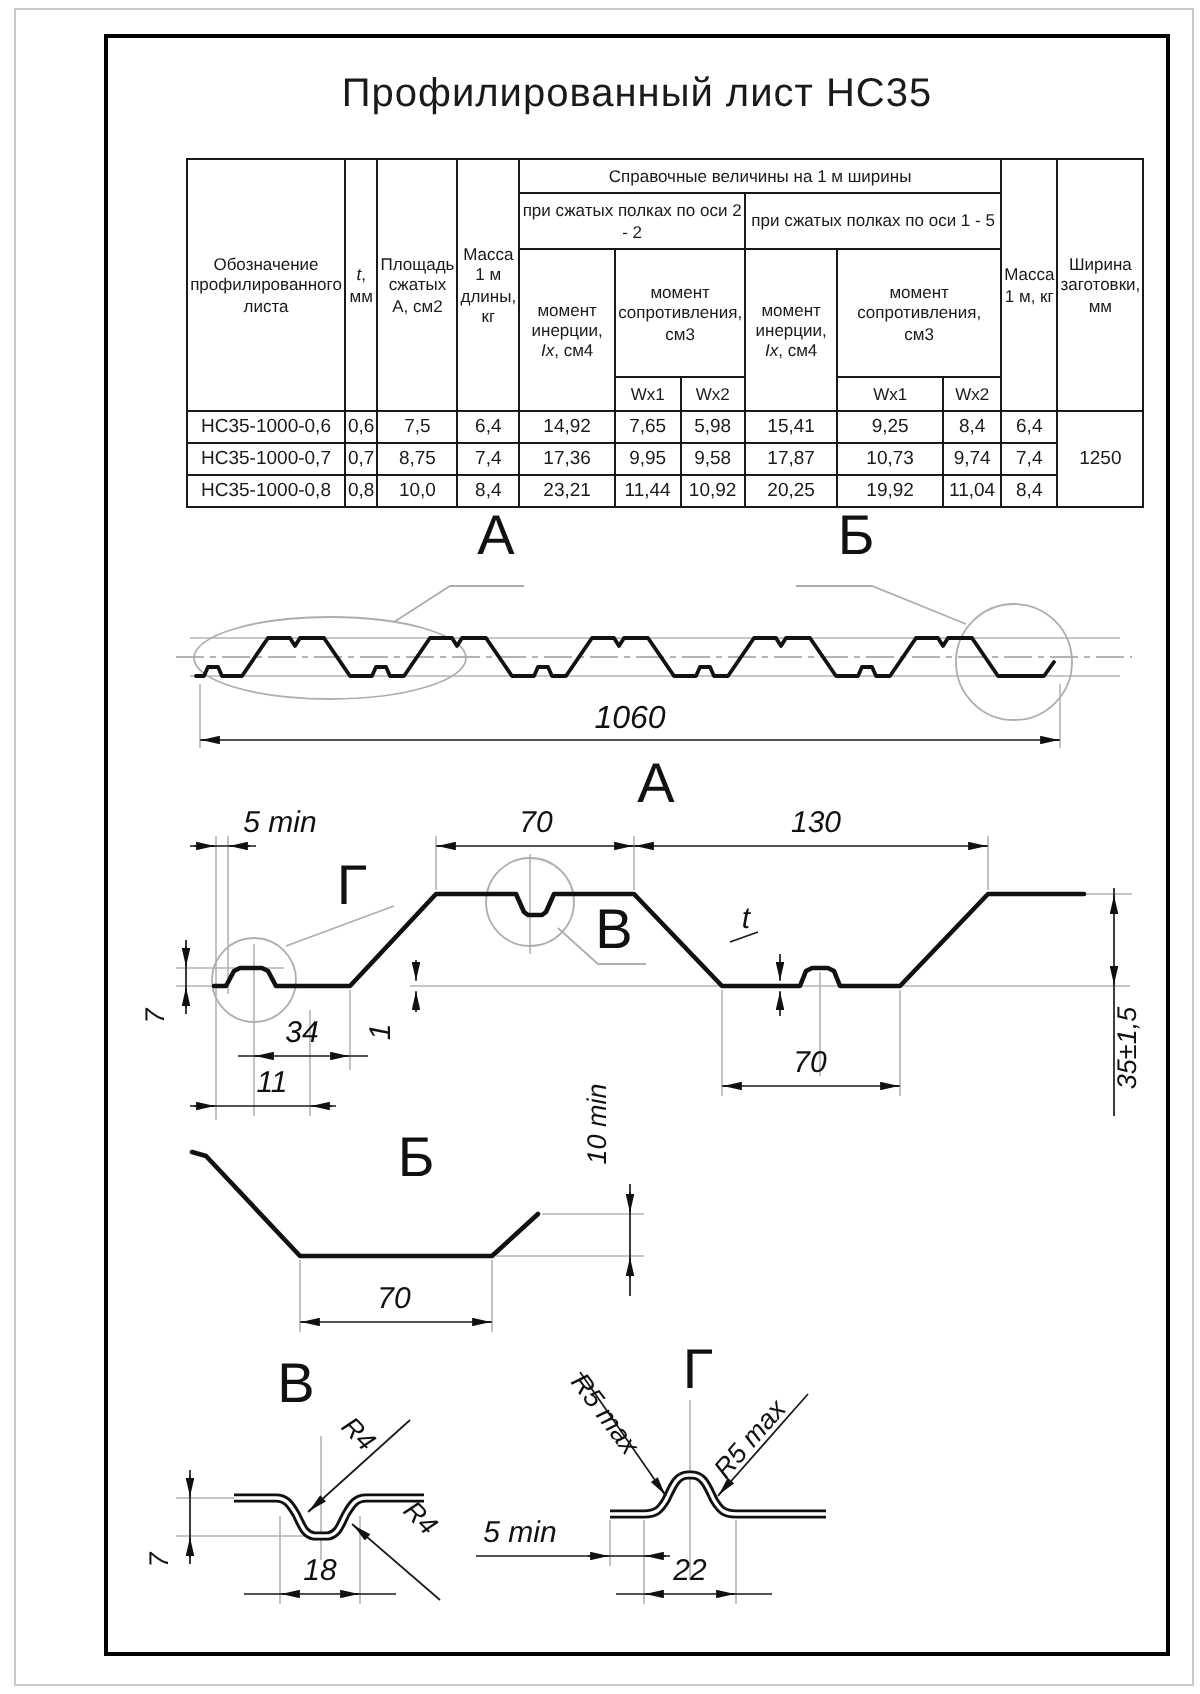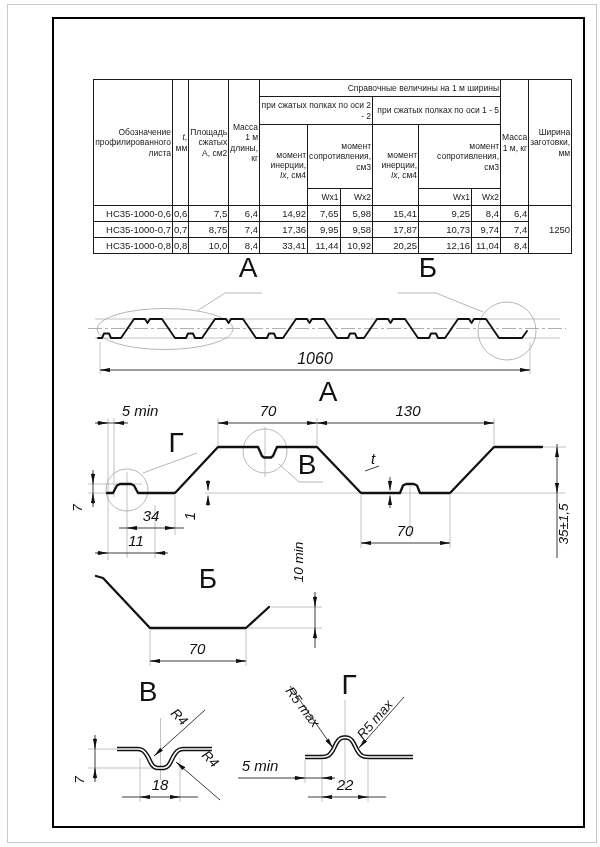--- a/index.html
+++ b/index.html
@@ -6,21 +6,21 @@
   .page{position:relative;width:600px;height:847px;background:#fff;overflow:hidden;
         font-family:"Liberation Sans",sans-serif;color:#111;}
   .outer-border{position:absolute;left:7px;top:4px;width:588px;height:837px;
         border:1px solid #c9c9c9;}
   .frame{position:absolute;left:52px;top:17px;width:533px;height:811px;
         border:2px solid #000;box-sizing:border-box;}
   .sheet-title{position:absolute;left:52px;top:36px;width:533px;text-align:center;
         font-size:20px;letter-spacing:.5px;color:#1a1a1a;}
   
   .spec{position:absolute;left:93px;top:79px;border-collapse:collapse;table-layout:fixed;}
-  .spec td{border:1px solid #1a1a1a;text-align:right;vertical-align:middle;
+  .spec td{border:1px solid #1a1a1a;text-align:center;vertical-align:middle;
         font-size:8.5px;line-height:1.18;padding:0 1px;color:#1a1a1a;overflow:hidden;}
   .spec td.data{font-size:9.5px;}
   .it{font-style:italic;}
   
   svg text{fill:#111;}
   .pl{fill:none;stroke:#111;stroke-width:2.3;stroke-linejoin:round;stroke-linecap:round;}
   .plo{fill:none;stroke:#111;stroke-width:1.9;stroke-linejoin:round;stroke-linecap:round;}
   .dbl-o{fill:none;stroke:#111;stroke-width:4.6;stroke-linejoin:round;stroke-linecap:butt;}
   .dbl-i{fill:none;stroke:#fff;stroke-width:1.7;stroke-linejoin:round;stroke-linecap:butt;}
   .dl{stroke:#1a1a1a;stroke-width:.85;fill:none;}
@@ -32,20 +32,21 @@
   .dt{font-family:"Liberation Sans",sans-serif;font-style:italic;font-size:15px;}
   .dts{font-family:"Liberation Sans",sans-serif;font-style:italic;font-size:13.5px;}
 </style>
 </head>
 <body>
 
 <div class="page">
   <div class="outer-border"></div>
   <div class="frame"></div>
 
+  <div class="sheet-title">Профилированный лист НС35</div>
 
   <table class="spec">
     <colgroup>
       <col style="width:79px">
         <col style="width:16px">
         <col style="width:35px">
         <col style="width:27px">
       <col style="width:48px">
         <col style="width:32px">
         <col style="width:32px">
@@ -106,25 +107,25 @@
       <td class="data">17,87</td>
       <td class="data">10,73</td>
       <td class="data">9,74</td>
       <td class="data">7,4</td>
     </tr>
     <tr style="height:16px">
       <td class="data">НС35-1000-0,8</td>
       <td class="data">0,8</td>
       <td class="data">10,0</td>
       <td class="data">8,4</td>
-      <td class="data">33,41</td>
+      <td class="data">23,21</td>
       <td class="data">11,44</td>
       <td class="data">10,92</td>
       <td class="data">20,25</td>
-      <td class="data">12,16</td>
+      <td class="data">19,92</td>
       <td class="data">11,04</td>
       <td class="data">8,4</td>
     </tr>
   </tbody>
     </table>
 
   <svg width="600" height="847" viewBox="0 0 600 847" style="position:absolute;left:0;top:0;">
     <defs>
       <marker id="ah" markerWidth="12" markerHeight="5" refX="11.5" refY="2.5" orient="auto">
         <path d="M0.5,0 L11.5,2.5 L0.5,5 Z" fill="#111"></path>

